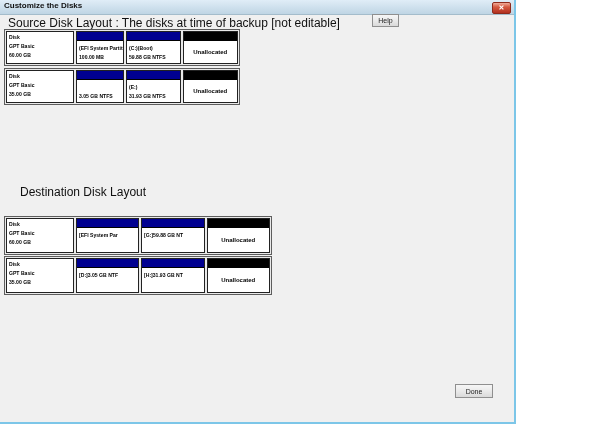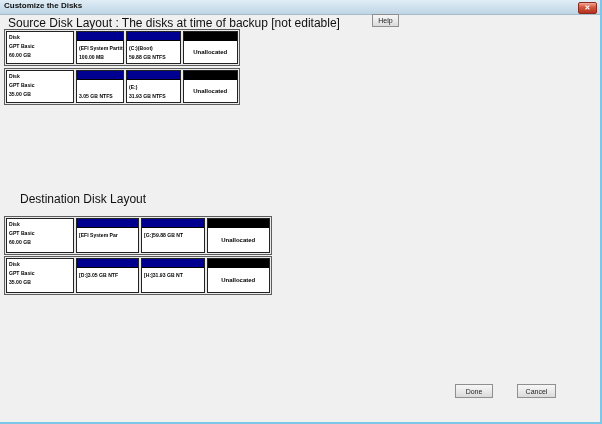--- a/index.html
+++ b/index.html
@@ -1,17 +1,17 @@
 <!DOCTYPE html>
 <html><head>
 <meta charset="utf-8">
 <style>
   html,body { margin:0; padding:0; background:#fff; font-family:"Liberation Sans", sans-serif; }
   .window {
-    position:relative; width:602px; height:424px; box-sizing:border-box;
+    position:relative; width:516px; height:424px; box-sizing:border-box;
     background:#f0f0f0; overflow:hidden;
     border-right:2px solid #7cc6e8; border-bottom:2px solid #7cc6e8;
   }
   .titlebar {
     position:absolute; left:0; top:0; right:0; height:14px;
     background:linear-gradient(#e0edf7,#bfd5e4);
     border-bottom:1px solid #a4bccb;
   }
   .title {
     position:absolute; left:4px; top:1px;
@@ -117,21 +117,21 @@
         <div class="txtline">(E:)</div>
         <div class="txtline">31.93 GB NTFS</div>
       </div>
     </div>
     <div class="cell sp3">
       <div class="part-bar bar-unallocated"></div>
       <div class="center-text">Unallocated</div>
     </div>
   </div>
 
-  <div class="heading" style="left:8px; top:192px;padding-left:12px;">Destination Disk Layout</div>
+  <div class="heading" style="left:8px; top:185px;padding-left:12px;">Destination Disk Layout</div>
 
   <div class="disk-row" style="left:4px; top:216px; width:268px; height:39px;">
     <div class="cell disk-label-cell">
       <div class="txtline">Disk</div>
       <div class="txtline">GPT Basic</div>
       <div class="txtline">60.00 GB</div>
     </div>
     <div class="cell dp1">
       <div class="part-bar bar-partition"></div>
       <div class="part-text-top">

